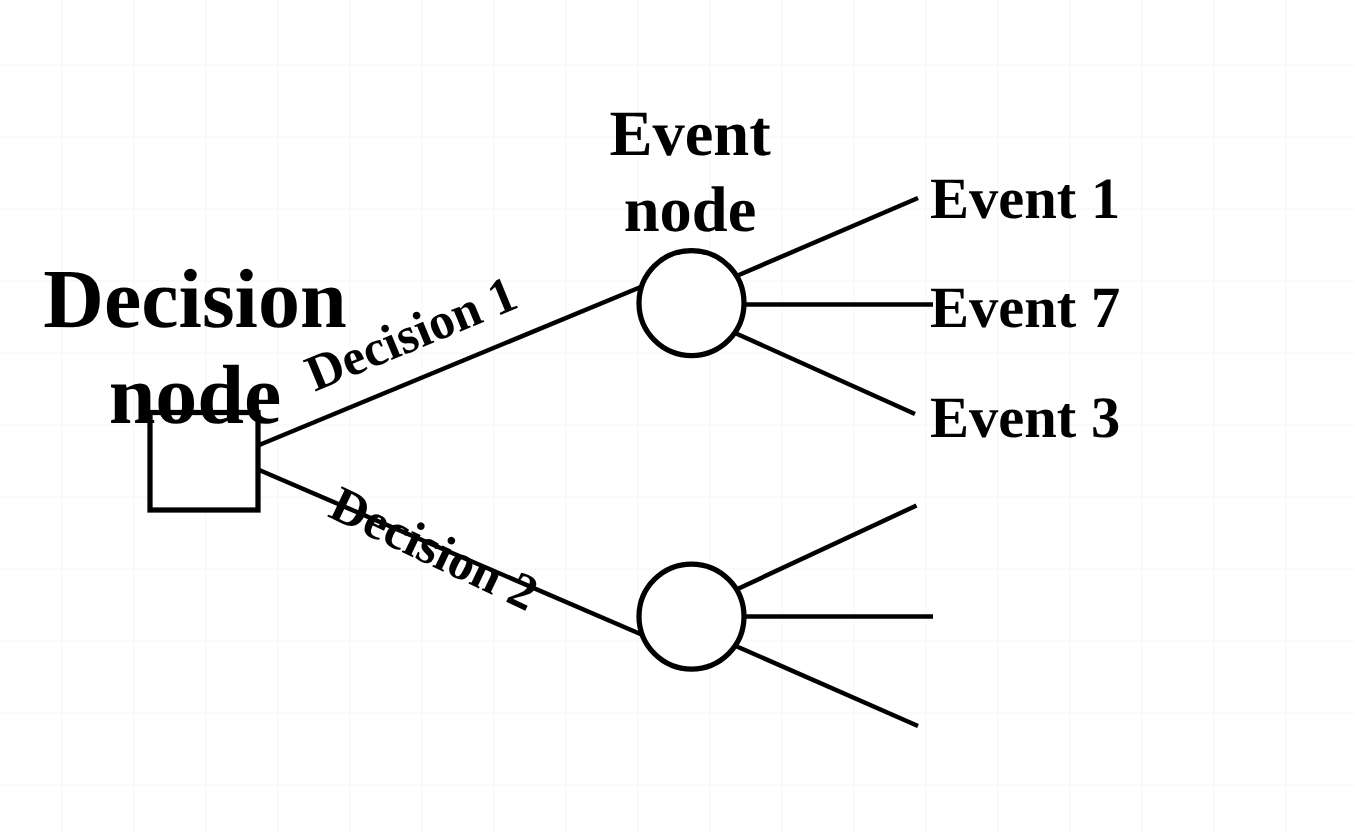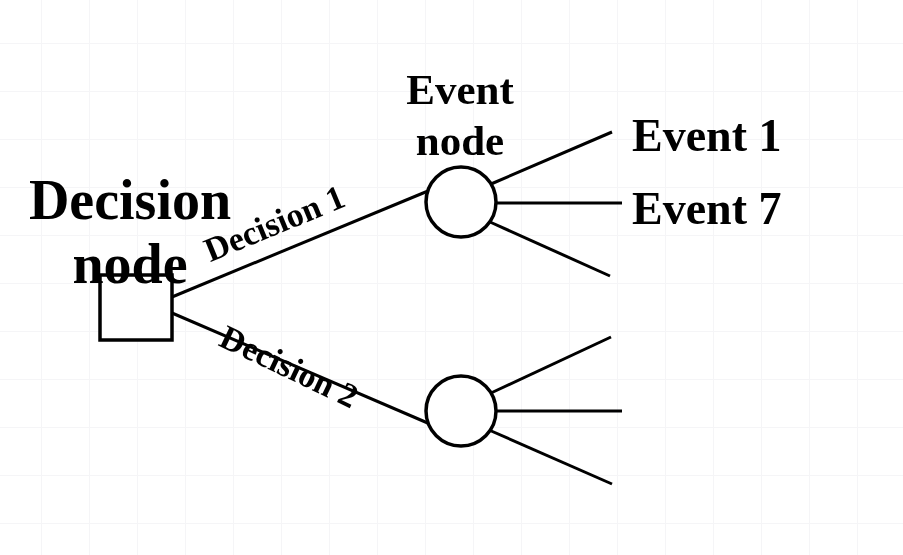--- a/index.html
+++ b/index.html
@@ -69,22 +69,21 @@
     top: 235px;
     transform: rotate(-22.5deg);
   }
   #branch-label-decision-2 {
     left: 222px;
     top: 318px;
     transform: rotate(25.5deg);
   }
   
   .event-label {
-    font-size: 46px;
-    margin-left: 12px;
+    font-size: 39px;
   }
   #event-label-1 { left: 620px; top: 113px; }
   #event-label-2 { left: 620px; top: 186px; }
   #event-label-3 { left: 620px; top: 259px; }
 </style>
 </head>
 <body>
 
 <div id="canvas">
 
@@ -122,14 +121,15 @@
   </div>
 
   <div class="lbl branch-label" id="branch-label-decision-1">Decision 1</div>
 
   <div class="lbl branch-label" id="branch-label-decision-2">Decision 2</div>
 
   <div class="lbl event-label" id="event-label-1">Event 1</div>
 
   <div class="lbl event-label" id="event-label-2">Event 7</div>
 
+  <div class="lbl event-label" id="event-label-3">Event 3</div>
 
 </div>
 
 </body></html>

